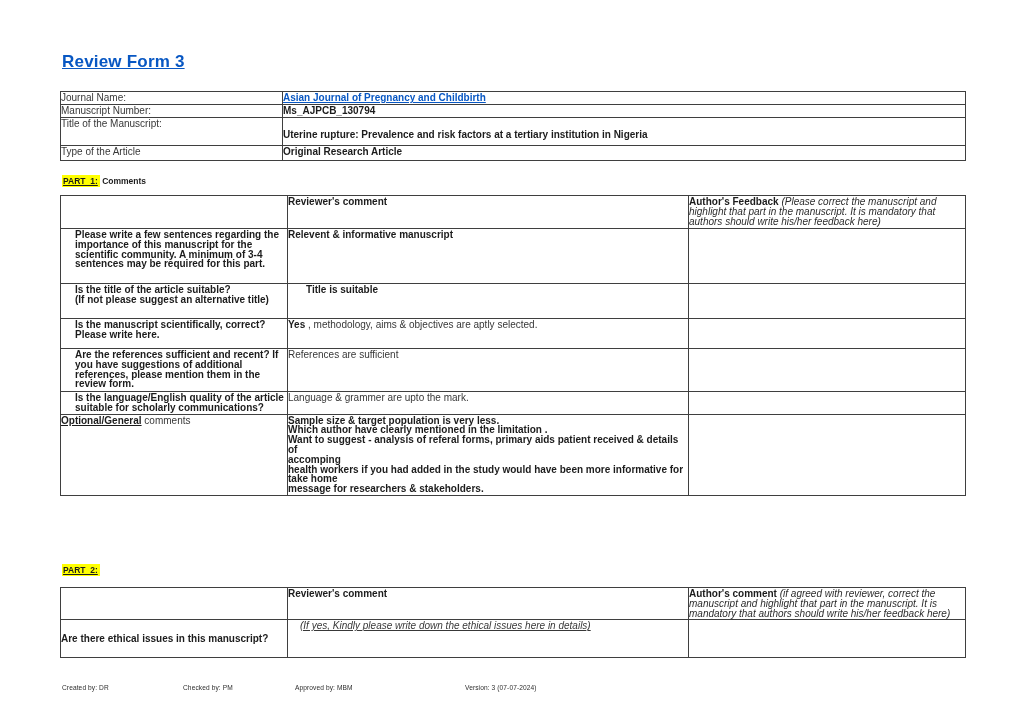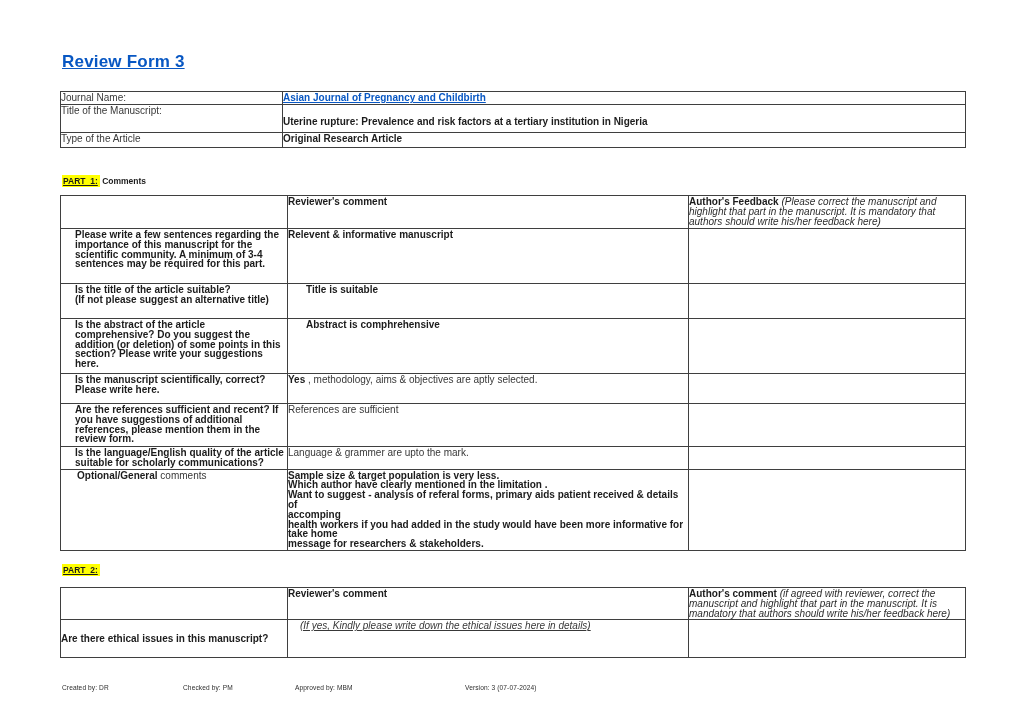--- a/index.html
+++ b/index.html
@@ -52,21 +52,21 @@
   
   .part1-table{position:absolute;left:60px;top:195px;width:905px;}
   .part2-table{position:absolute;left:60px;top:587px;width:905px;}
   .th-bold{font-weight:bold;margin-top:12px;}
   .note-italic{font-style:italic;font-weight:normal;color:#2c2c2c;}
   .q{font-weight:bold;white-space:pre-line;}
   .q-indent{padding-left:14px;border-radius:12px;}
   .c-bold{font-weight:bold;white-space:pre-line;}
   .c-reg{font-weight:normal;color:var(--ink-soft);white-space:pre-line;}
   .c-indent{padding-left:18px;}
-  .u{margin-left:16px;}
+  .u{text-decoration:underline;}
   .mid{vertical-align:middle;}
   .ethical-note{
     font-style:italic;text-decoration:underline;color:var(--ink-soft);
     padding-left:12px;
   }
   
   .footer-item{
     position:absolute;top:684px;
     font-size:6.6px;color:#2e2e2e;letter-spacing:.1px;
   }
@@ -80,20 +80,24 @@
 
   <table class="info-table">
     <colgroup>
         <col style="width:222px">
         <col style="width:683px">
       </colgroup>
     <tbody>
         <tr style="height:13px">
       <td class="info-label">Journal Name:</td>
       <td><span class="journal-link">Asian Journal of Pregnancy and Childbirth</span></td>
+    </tr>
+    <tr style="height:13px">
+      <td class="info-label">Manuscript Number:</td>
+      <td class="info-value">Ms_AJPCB_130794</td>
     </tr>
     <tr style="height:28px">
       <td class="info-label">Title of the Manuscript:</td>
       <td class="info-value title-value-cell">Uterine rupture: Prevalence and risk factors at a tertiary institution in Nigeria</td>
     </tr>
     <tr style="height:15px">
       <td class="info-label">Type of the Article</td>
       <td class="info-value">Original Research Article</td>
     </tr>
   </tbody>
@@ -117,25 +121,20 @@
     </tr>
     <tr style="height:55px">
       <td class="q q-indent">Please write a few sentences regarding the importance of this manuscript for the scientific community. A minimum of 3-4 sentences may be required for this part.</td>
       <td class="c-bold">Relevent &amp; informative manuscript</td>
       <td></td>
     </tr>
     <tr style="height:35px">
       <td class="q q-indent">Is the title of the article suitable?
 (If not please suggest an alternative title)</td>
       <td class="c-bold c-indent">Title is suitable</td>
-      <td></td>
-    </tr>
-    <tr style="height:55px">
-      <td class="q q-indent">Is the abstract of the article comprehensive? Do you suggest the addition (or deletion) of some points in this section? Please write your suggestions here.</td>
-      <td class="c-bold c-indent">Abstract is comphrehensive</td>
       <td></td>
     </tr>
     <tr style="height:30px">
       <td class="q q-indent">Is the manuscript scientifically, correct? Please write here.</td>
       <td><span class="c-bold">Yes</span><span class="c-reg"> , methodology, aims &amp; objectives are aptly selected.</span></td>
       <td></td>
     </tr>
     <tr style="height:43px">
       <td class="q q-indent">Are the references sufficient and recent? If you have suggestions of additional references, please mention them in the review form.</td>
       <td class="c-reg">References are sufficient</td>

